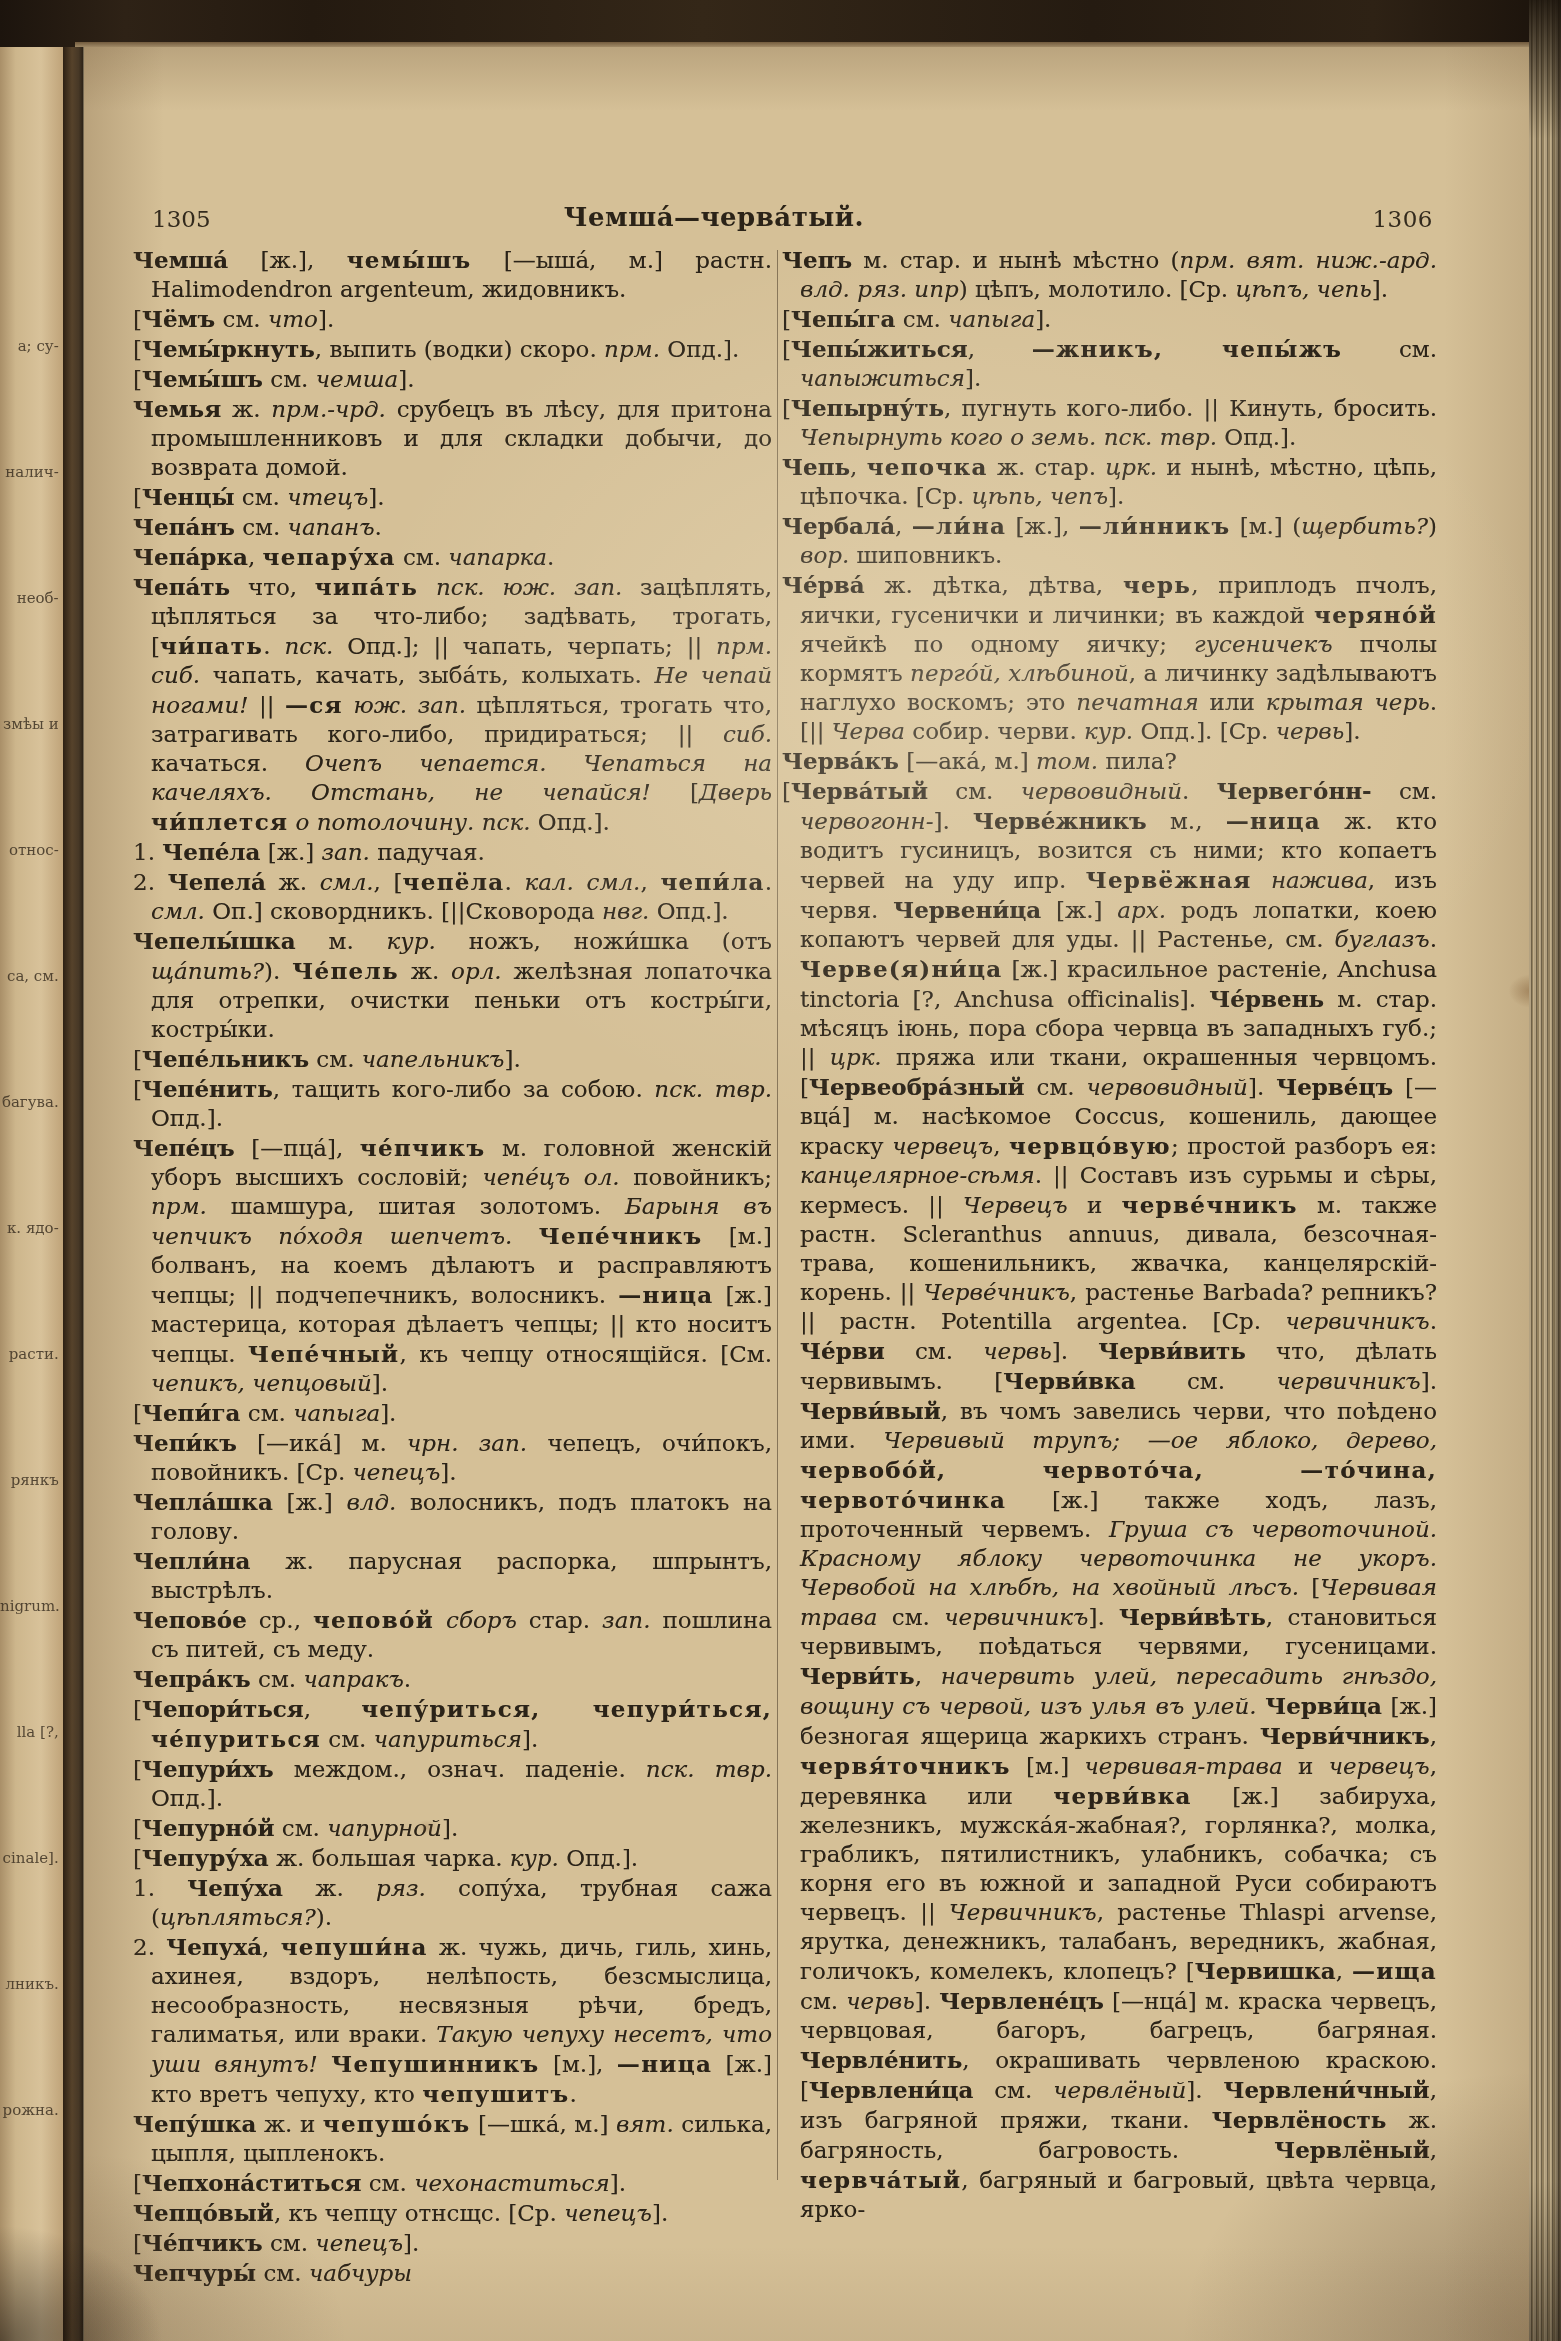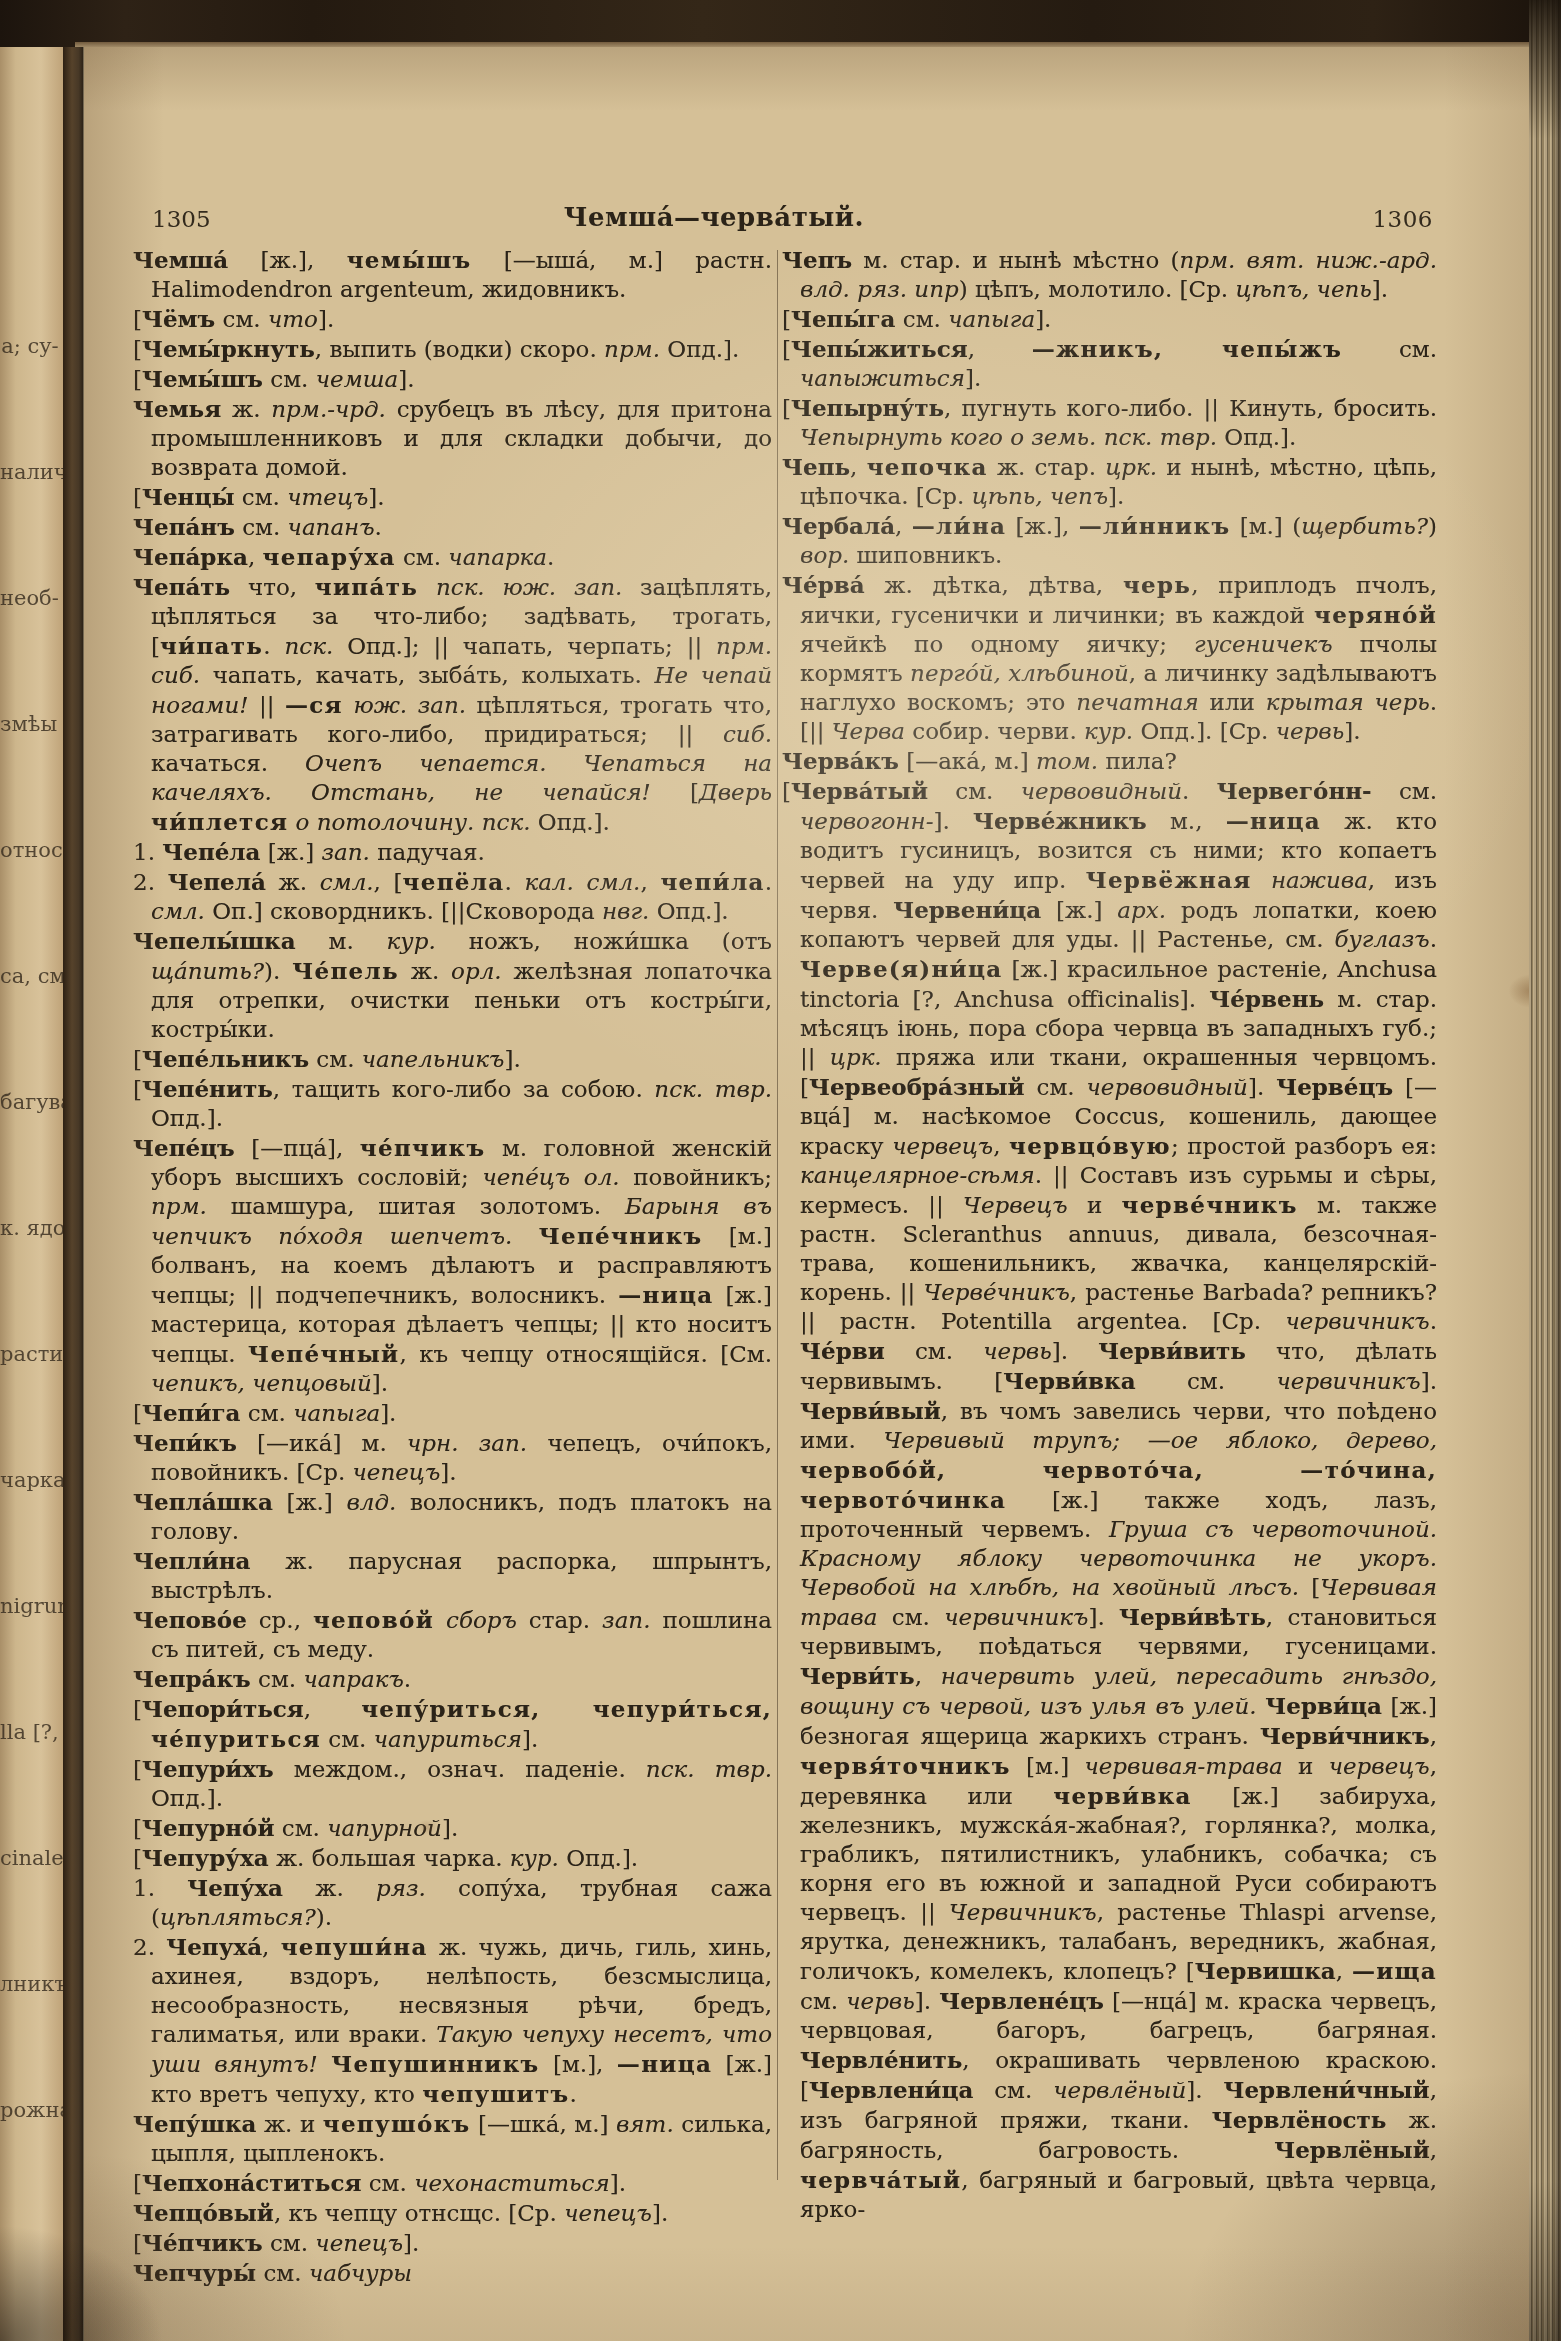--- a/index.html
+++ b/index.html
@@ -10,21 +10,21 @@
   .binding-top{position:absolute;left:0;top:0;width:1561px;height:47px;
     background:linear-gradient(90deg,#1c140d 0%,#2e2216 8%,#241a10 20%,#342718 45%,#251b11 70%,#2e2215 88%,#1a120b 100%);}
   .binding-top::after{content:"";position:absolute;left:75px;right:27px;bottom:0;height:4.8px;
     background:linear-gradient(#8a6f4c,#c7ad82);opacity:.75;}
 
   
   .prev-page{position:absolute;left:0;top:33px;width:63px;height:2309px;
     background:linear-gradient(90deg,#a98f68,#cdb68c 25%,#d8c29a 65%,#bfa379);}
   .prev-frags{position:absolute;left:0;top:0;width:100%;padding-top:300px;}
   .frag{display:block;text-align:right;padding-right:4.3px;margin-bottom:100px;
-    font-size:21px;line-height:26px;color:rgba(55,44,30,.82);white-space:nowrap;
+    font-size:15px;line-height:26px;color:rgba(55,44,30,.82);white-space:nowrap;
     filter:blur(0.3px);overflow:hidden;}
 
   
   .gutter{position:absolute;left:63px;top:47px;width:20.4px;height:2295px;
     background:linear-gradient(90deg,rgba(46,33,20,.92),rgba(107,83,54,.75) 45%,rgba(160,130,92,.35) 78%,rgba(196,166,122,.12));}
   .gutter::after{content:"";position:absolute;right:-1.1px;top:0;bottom:0;width:1.6px;background:rgba(235,216,174,.45);}
 
   
   .page{position:absolute;left:84px;top:47px;width:1446px;height:2295px;background:#d5c097;}
   .page-texture{position:absolute;inset:0;pointer-events:none;background:
@@ -78,21 +78,21 @@
     <div class="prev-frags">
         <div class="frag">а; су-</div>
         <div class="frag">налич-</div>
         <div class="frag">необ-</div>
         <div class="frag">змѣы и</div>
         <div class="frag">относ-</div>
         <div class="frag">са, см.</div>
         <div class="frag">багува.</div>
         <div class="frag">к. ядо-</div>
         <div class="frag">расти.</div>
-        <div class="frag">чарка</div>
+        <div class="frag">рянкъ</div>
         <div class="frag">nigrum.</div>
         <div class="frag">lla [?,</div>
         <div class="frag">cinale].</div>
         <div class="frag">лникъ.</div>
         <div class="frag">рожна.</div>
       </div>
   </div>
 
   <div class="binding-top"></div>
 

